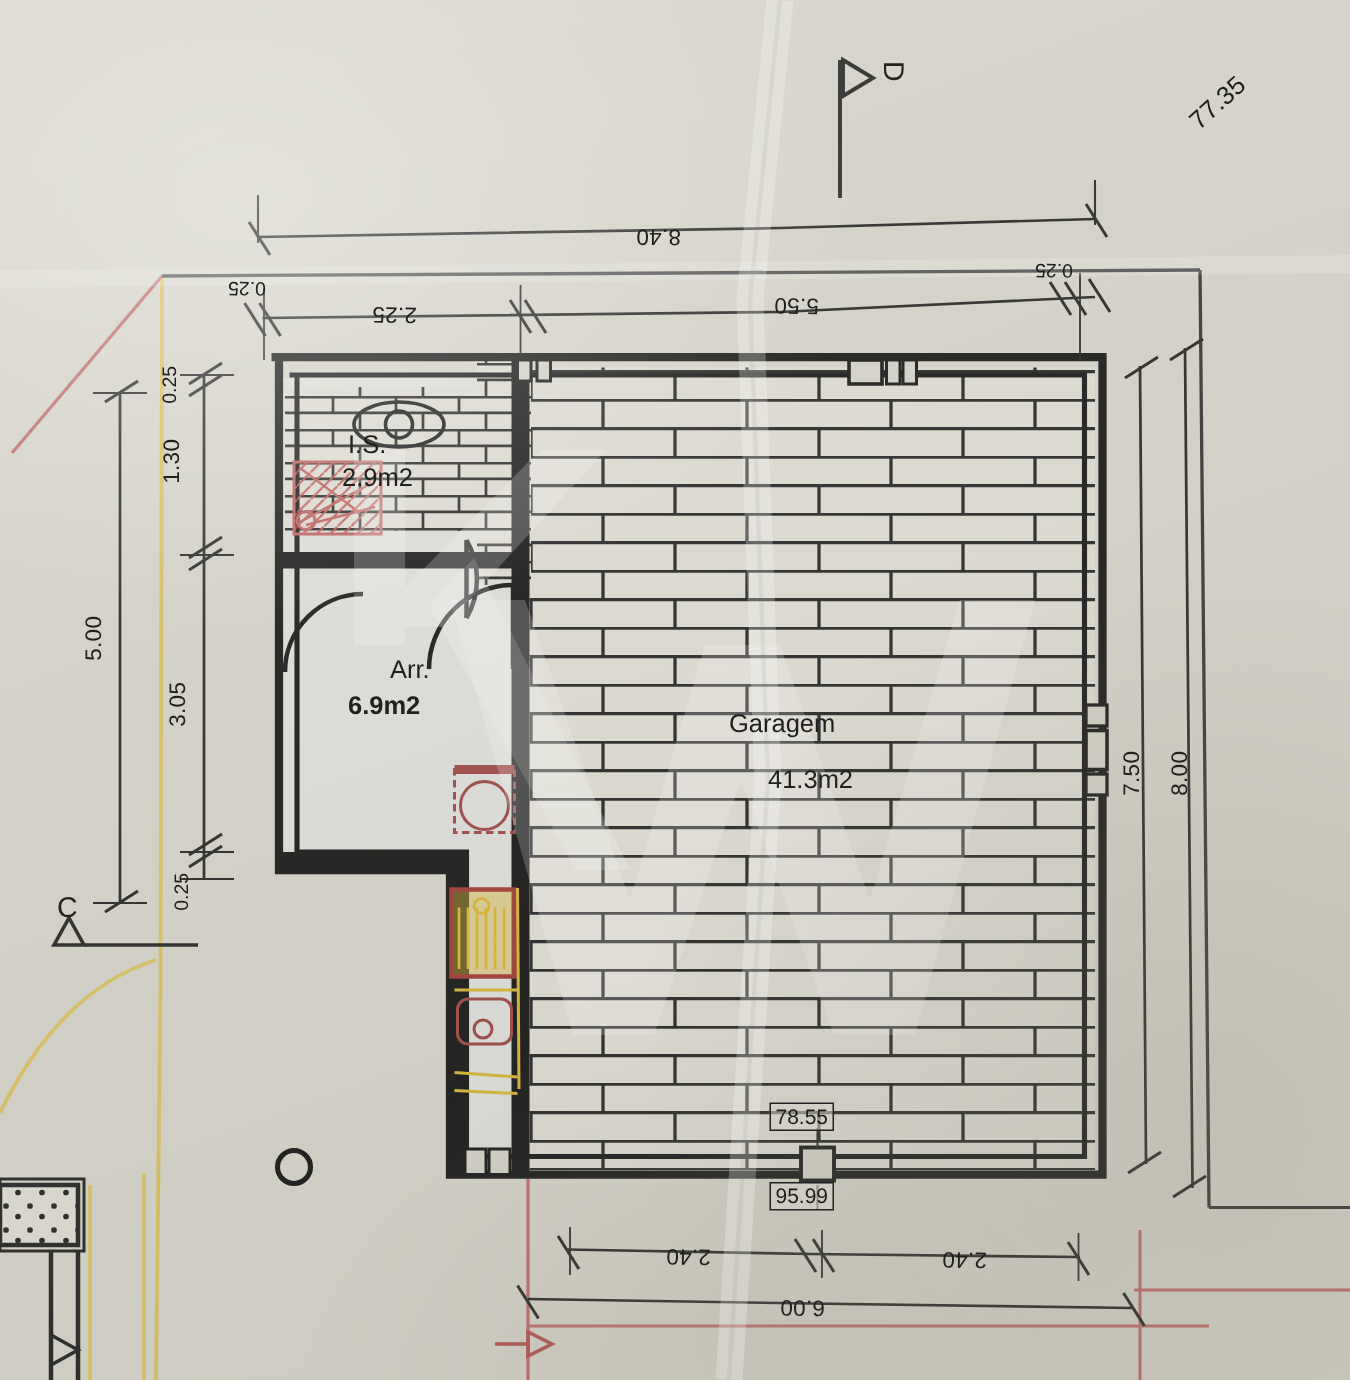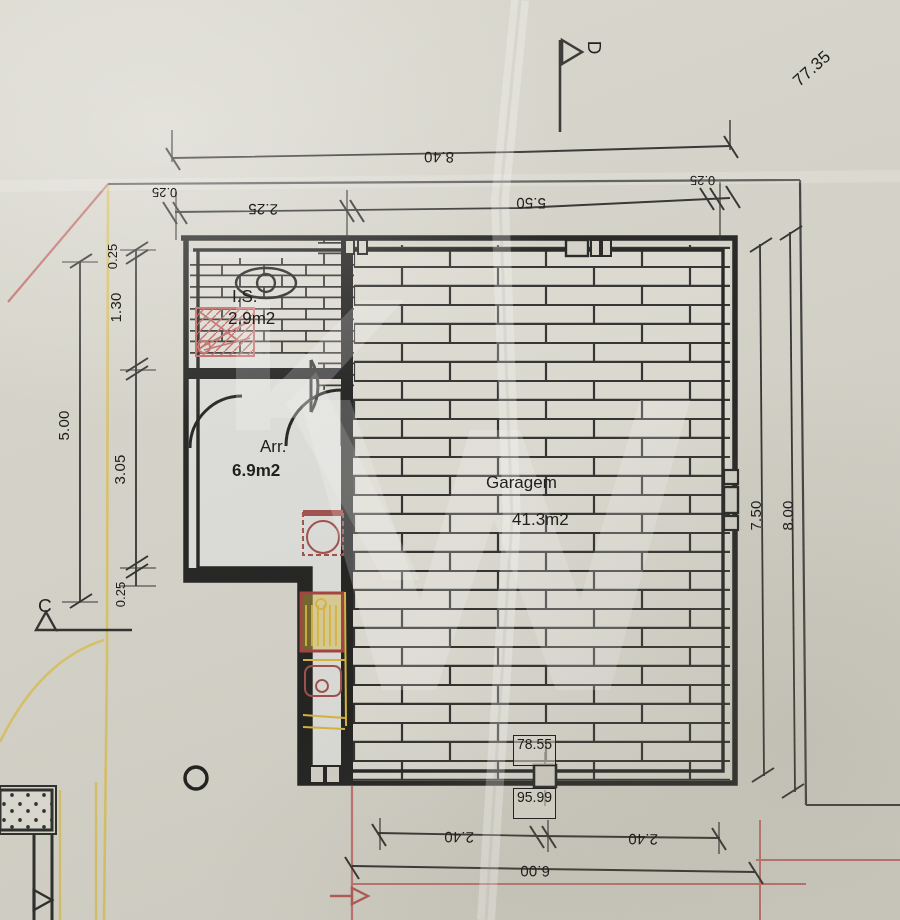--- a/index.html
+++ b/index.html
@@ -34,21 +34,21 @@
     line-height:1;
   }
   .dim{font-size:15px;letter-spacing:.2px;}
   .dim-sm{font-size:13px;}
   .room-name{font-size:17px;text-align:right;}
   .elev{
     position:absolute;
     font-size:14px;
     color:#1c1d1b;
     border:1.6px solid #222;
-    padding:1px 3px 13px 3px;
+    padding:1px 3px 1px 3px;
     background:rgba(214,212,201,.55);
     line-height:1.05;
     font-family:"Liberation Sans", sans-serif;
   }
   .mark{font-size:19px;color:#222;}
   #watermark{
     position:absolute;left:0;top:0;width:900px;height:920px;
     pointer-events:none;opacity:.5;
   }
 </style>

